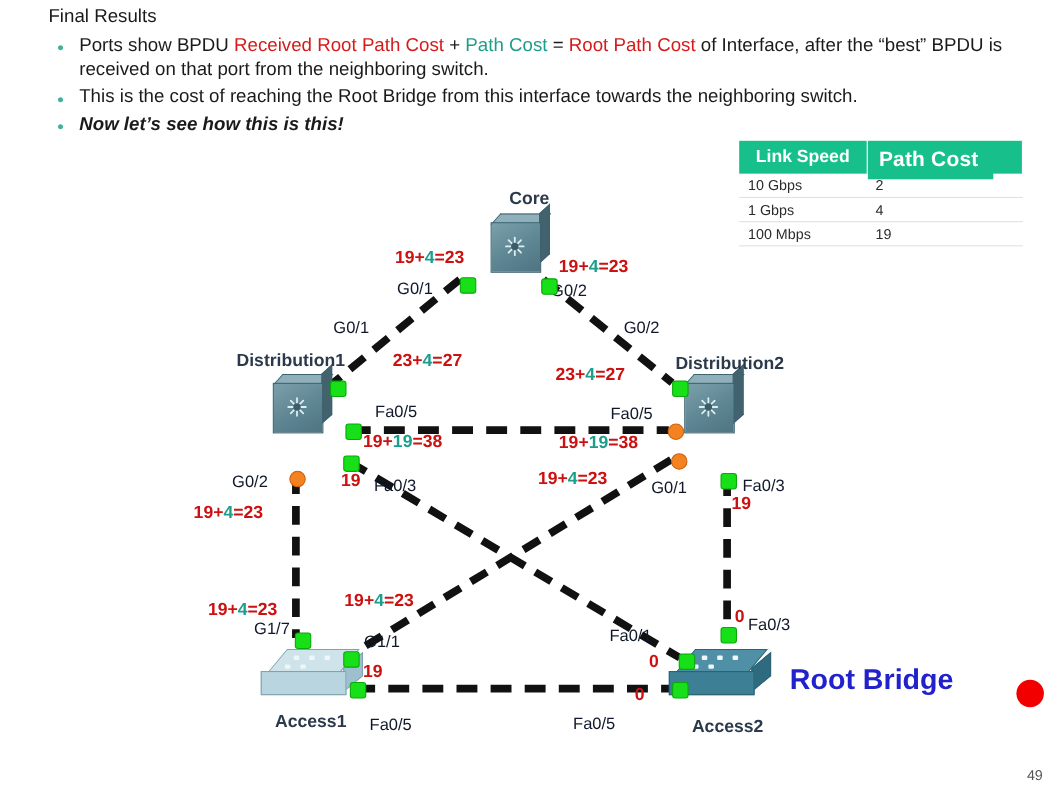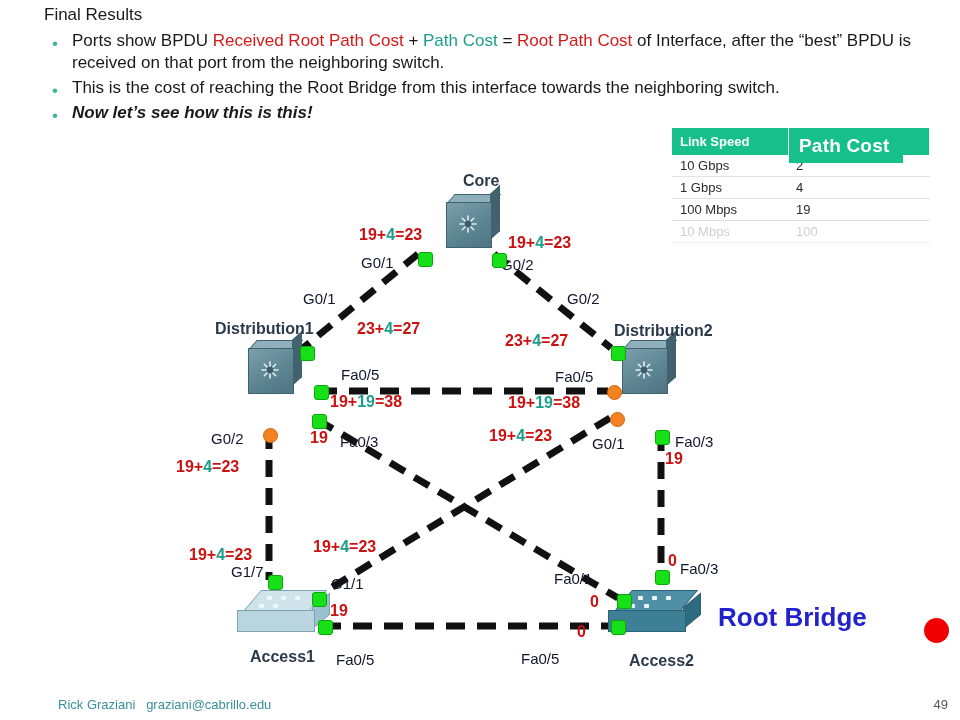--- a/index.html
+++ b/index.html
@@ -35,22 +35,22 @@
   
   .cost-table{
     position:absolute;left:672px;top:128px;
     width:258px;
     border-collapse:collapse;
     font-size:12px;
     background:#ffffff;
   }
   .cost-table th{
     background:#17c08a;color:#ffffff;
-    text-align:left;font-weight:bold;
-    padding:6px 8px;font-size:13px;
+    text-align:center;font-weight:bold;
+    padding:6px 8px;font-size:16px;
     border-right:1px solid #ffffff;
   }
   .cost-table td{
     padding:3px 8px;font-size:13px;color:#2b2b2b;
     border-bottom:1px solid #e2e2e2;
     background:#fff;
     margin-top:16px;
   }
   .cost-table td.c1{width:100px;}
   .cost-table tr.faint td{color:#cfcfcf;border-bottom:1px solid #f2f2f2;}
@@ -174,24 +174,20 @@
           <td>2</td>
         </tr>
         <tr>
           <td class="c1">1 Gbps</td>
           <td>4</td>
         </tr>
         <tr>
           <td class="c1">100 Mbps</td>
           <td>19</td>
         </tr>
-        <tr class="faint">
-          <td class="c1">10 Mbps</td>
-          <td>100</td>
-        </tr>
       </tbody>
   </table>
   <div class="pathcost-overlay">Path Cost</div>
 
   <div class="diagram">
 
     <svg width="960" height="540">
 
       <line x1="418" y1="104" x2="303" y2="198" stroke="#111" stroke-width="7" stroke-dasharray="17,11"></line>
 
@@ -349,20 +345,15 @@
         <div class="port-dot" style="left: 312px; top: 442px;"></div>
         <div class="port-dot" style="left: 318px; top: 470px;"></div>
         <div class="port-dot" style="left: 655px; top: 420px;"></div>
         <div class="port-dot" style="left: 617px; top: 444px;"></div>
         <div class="port-dot" style="left: 611px; top: 470px;"></div>
       </div>
   </div>
 
   <div class="red-marker"></div>
 
-  <div class="footer">
-    <span>Rick Graziani</span>
-    &nbsp;
-    <span>graziani@cabrillo.edu</span>
-  </div>
   <div class="pageno">49</div>
 
 </div>
 
 </body></html>

